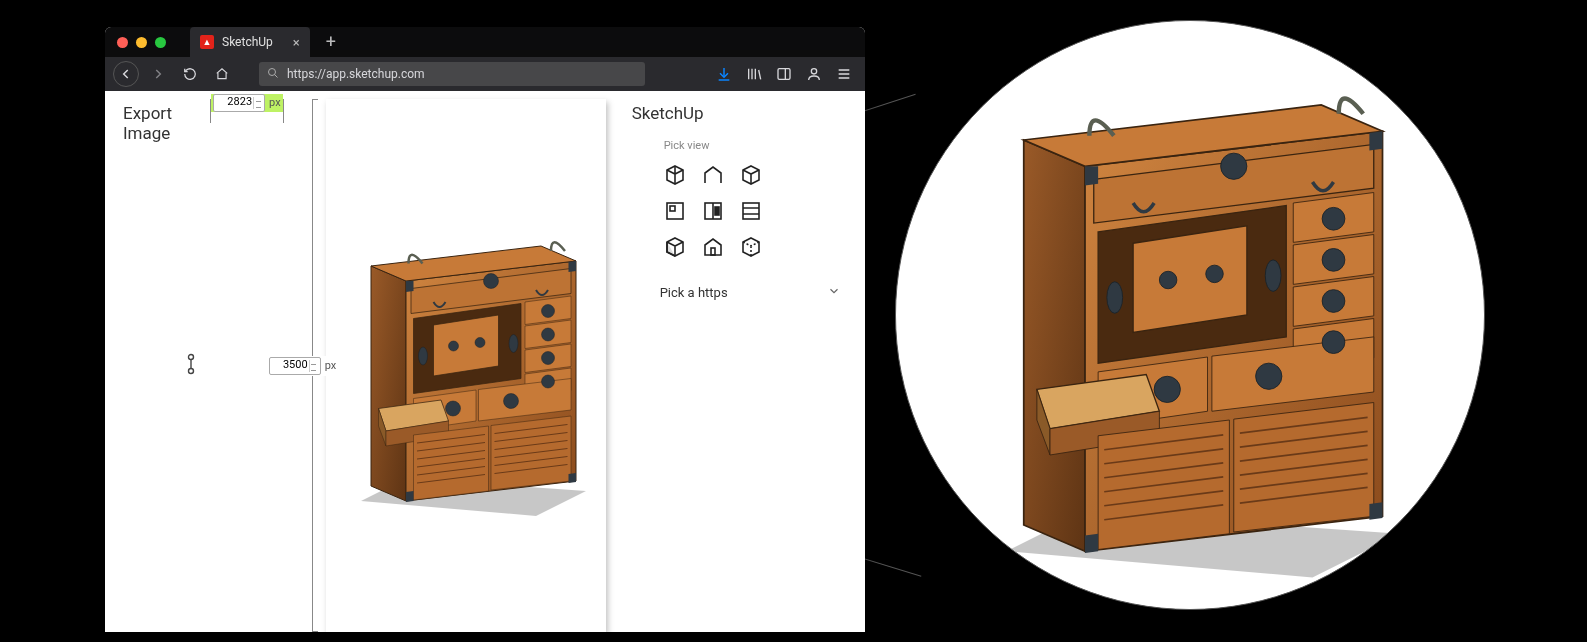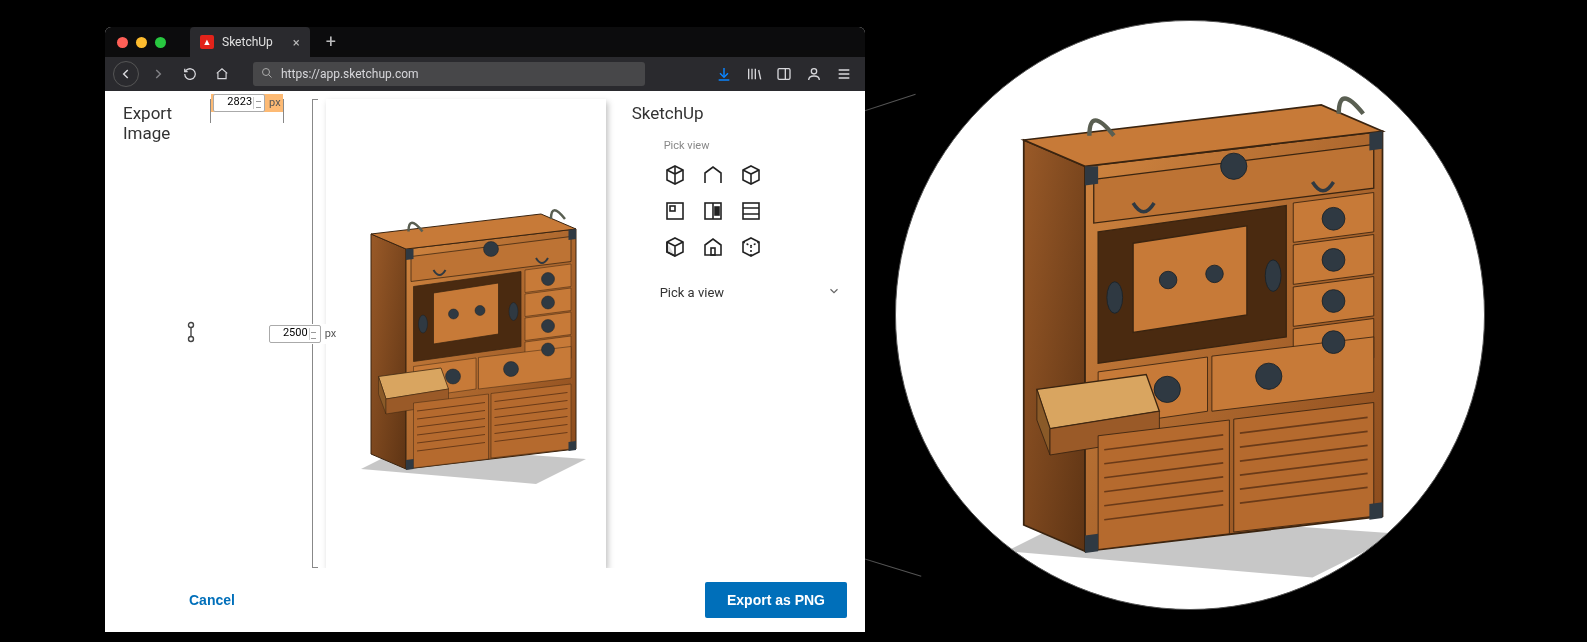--- a/index.html
+++ b/index.html
@@ -73,21 +73,21 @@
     display: flex; align-items: center; justify-content: center;
     color: #d7d7db;
     border-radius: 3px;
   }
   .tb-btn.back-circle {
     border: 1px solid #555;
     border-radius: 50%;
   }
   .urlbar {
     flex: 1;
-    margin: 0 60px 0 12px;
+    margin: 0 60px 0 18px;
     height: 24px;
     background: #474749;
     border-radius: 3px;
     display: flex;
     align-items: center;
     padding: 0 8px;
     gap: 8px;
   }
   .urlbar .search-icon { color: #aaa; font-size: 12px; }
   .urlbar .url-text { color: #d7d7db; font-size: 12px; }
@@ -141,21 +141,21 @@
     border-right: 1px solid #888;
     margin-bottom: 4px;
     display: flex;
     align-items: center;
     justify-content: center;
   }
   .dim-input {
     display: inline-flex;
     align-items: center;
     gap: 4px;
-    background: #fdba74;
+    background: #bef264;
     padding: 0 2px;
     position: relative;
     top: -9px;
   }
   .dim-field {
     width: 52px; height: 18px;
     border: 1px solid #aaa;
     border-radius: 2px;
     font-size: 11px;
     text-align: right;
@@ -401,21 +401,21 @@
             <span class="dim-field">2823</span>
             <span class="dim-unit">px</span>
           </span>
         </div>
       </div>
 
       <div class="preview-row">
         <div class="left-dim-col">
           <div class="left-dim-bar">
             <span class="left-dim-input">
-              <span class="dim-field">2500</span>
+              <span class="dim-field">3500</span>
               <span class="dim-unit">px</span>
             </span>
           </div>
         </div>
 
         <div class="preview-canvas">
 
           <svg class="cabinet-svg" width="280" height="320" viewBox="0 0 560 640">
             <defs>
               <linearGradient id="wood1" x1="0" y1="0" x2="1" y2="1">
@@ -570,35 +570,31 @@
         </div>
         <div class="view-cell">
           <svg width="24" height="24" viewBox="0 0 24 24" fill="none" stroke="#222" stroke-width="1.6">
               <path d="M12 3l8 4v10l-8 4-8-4V7z"></path>
               <path d="M4 7l8 4 8-4M12 11v10" stroke-dasharray="2 2"></path>
             </svg>
         </div>
       </div>
 
       <div class="opt-row">
-        <span>Pick a view</span>
+        <span>Pick a https</span>
         <span class="chevron">
           <svg width="14" height="14" viewBox="0 0 24 24" fill="none" stroke="currentColor" stroke-width="2">
               <path d="M6 9l6 6 6-6"></path>
             </svg>
         </span>
       </div>
 
     </div>
   </div>
 
-  <div class="button-row" style="background:#fff">
-    <button class="btn-cancel">Cancel</button>
-    <button class="btn-primary">Export as PNG</button>
-  </div>
 </div>
 
 <div class="magnifier">
   <svg class="cabinet-svg" width="520" height="560" viewBox="0 0 560 640">
     <defs>
       <linearGradient id="wood1b" x1="0" y1="0" x2="1" y2="1">
         <stop offset="0" stop-color="#d08540"></stop>
           <stop offset="1" stop-color="#8a4a1c"></stop>
       </linearGradient>
       <linearGradient id="woodDarkb" x1="0" y1="0" x2="1" y2="1">

